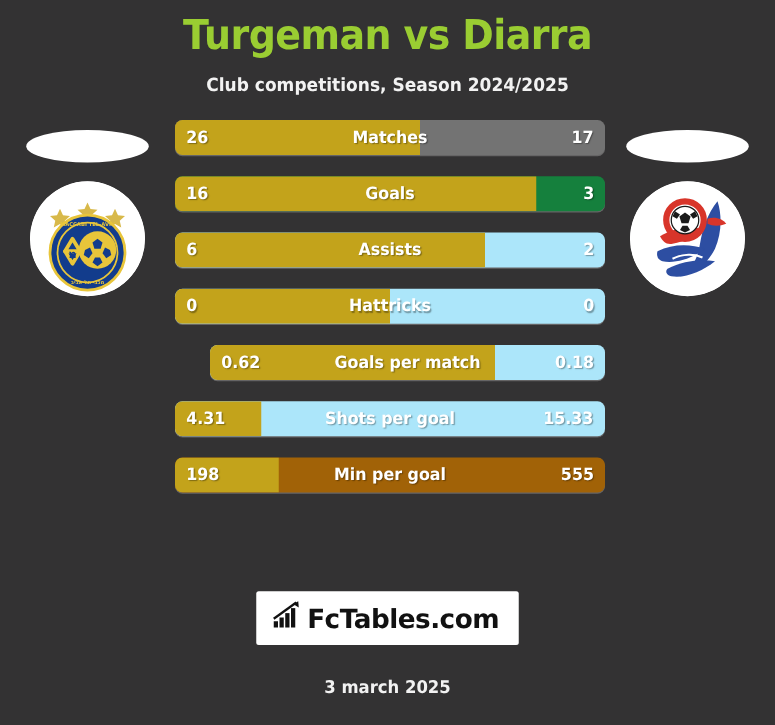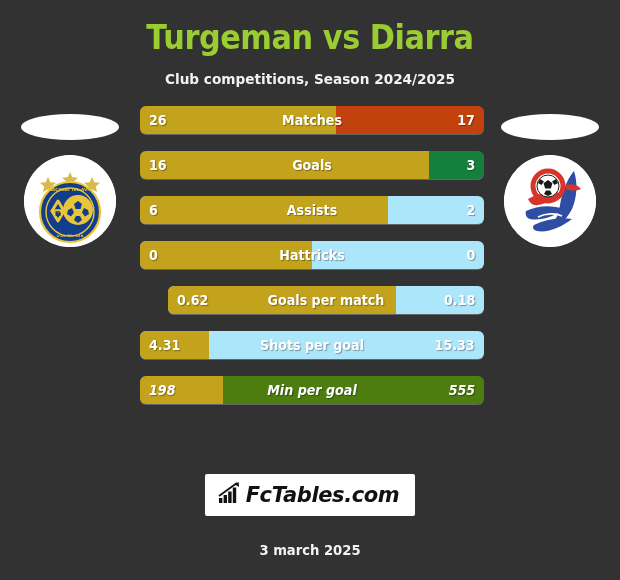--- a/index.html
+++ b/index.html
@@ -11,21 +11,21 @@
     height: 580px;
     background: #333233;
     font-family: "Liberation Sans", sans-serif;
     overflow: hidden;
     position: relative;
   }
 
   
   .header {
     text-align: center;
-    padding-top: 16px;
+    padding-top: 6px;
   }
   .title {
     font-family: "DejaVu Sans", sans-serif;
     font-size: 33px;
     font-weight: bold;
     color: #9acd32;
     letter-spacing: -0.5px;
     line-height: 44px;
     transform: scaleX(0.92);
     white-space: nowrap;
@@ -144,21 +144,20 @@
   .logo-box {
     display: inline-block;
     background: #ffffff;
     padding: 7px 16px 7px 12px;
     border-radius: 2px;
   }
   .logo-inner {
     display: flex;
     align-items: center;
     gap: 5px;
-    font-style: italic;
   }
   .logo-text {
     font-family: "DejaVu Sans", sans-serif;
     font-size: 21px;
     font-weight: bold;
     color: #111111;
     letter-spacing: -0.4px;
     line-height: 24px;
   }
   .date {
@@ -209,21 +208,21 @@
         <text x="34" y="61" font-family="DejaVu Sans, sans-serif" font-size="9" font-weight="bold" fill="#123c8c" text-anchor="middle">מ</text>
         <g fill="#e8c53a" font-family="DejaVu Sans, sans-serif" font-size="4.2" font-weight="bold">
           <text x="46" y="36" text-anchor="middle">MACCABI  TEL-AVIV</text>
           <text x="46" y="82" text-anchor="middle">מכבי תל אביב</text>
         </g>
       </svg>
     </div>
   </div>
 
   <div class="stats">
-    <div class="stat-row" style="background: #c2410c;">
+    <div class="stat-row" style="background: #737373;">
       <div class="stat-fill" style="width: 57%; background: rgb(195, 163, 27);"></div>
       <span class="stat-home">26</span>
       <span class="stat-label">Matches</span>
       <span class="stat-away">17</span>
     </div>
     <div class="stat-row" style="background: #15803d;">
       <div class="stat-fill" style="width: 84%; background: rgb(195, 163, 27);"></div>
       <span class="stat-home">16</span>
       <span class="stat-label">Goals</span>
       <span class="stat-away">3</span>
@@ -245,21 +244,21 @@
       <span class="stat-home">0.62</span>
       <span class="stat-label">Goals per match</span>
       <span class="stat-away">0.18</span>
     </div>
     <div class="stat-row" style="background: rgb(172, 230, 250); padding-left: 40px;">
       <div class="stat-fill" style="width: 20%; background: rgb(195, 163, 27);"></div>
       <span class="stat-home">4.31</span>
       <span class="stat-label">Shots per goal</span>
       <span class="stat-away">15.33</span>
     </div>
-    <div class="stat-row" style="background: #4d7c0f; font-style: italic;">
+    <div class="stat-row" style="background: #a16207;">
       <div class="stat-fill" style="width: 24%; background: rgb(195, 163, 27);"></div>
       <span class="stat-home">198</span>
       <span class="stat-label">Min per goal</span>
       <span class="stat-away">555</span>
     </div>
   </div>
 
   <div class="crest-col right">
     <div class="crest-ellipse"></div>
     <div class="crest-badge">

